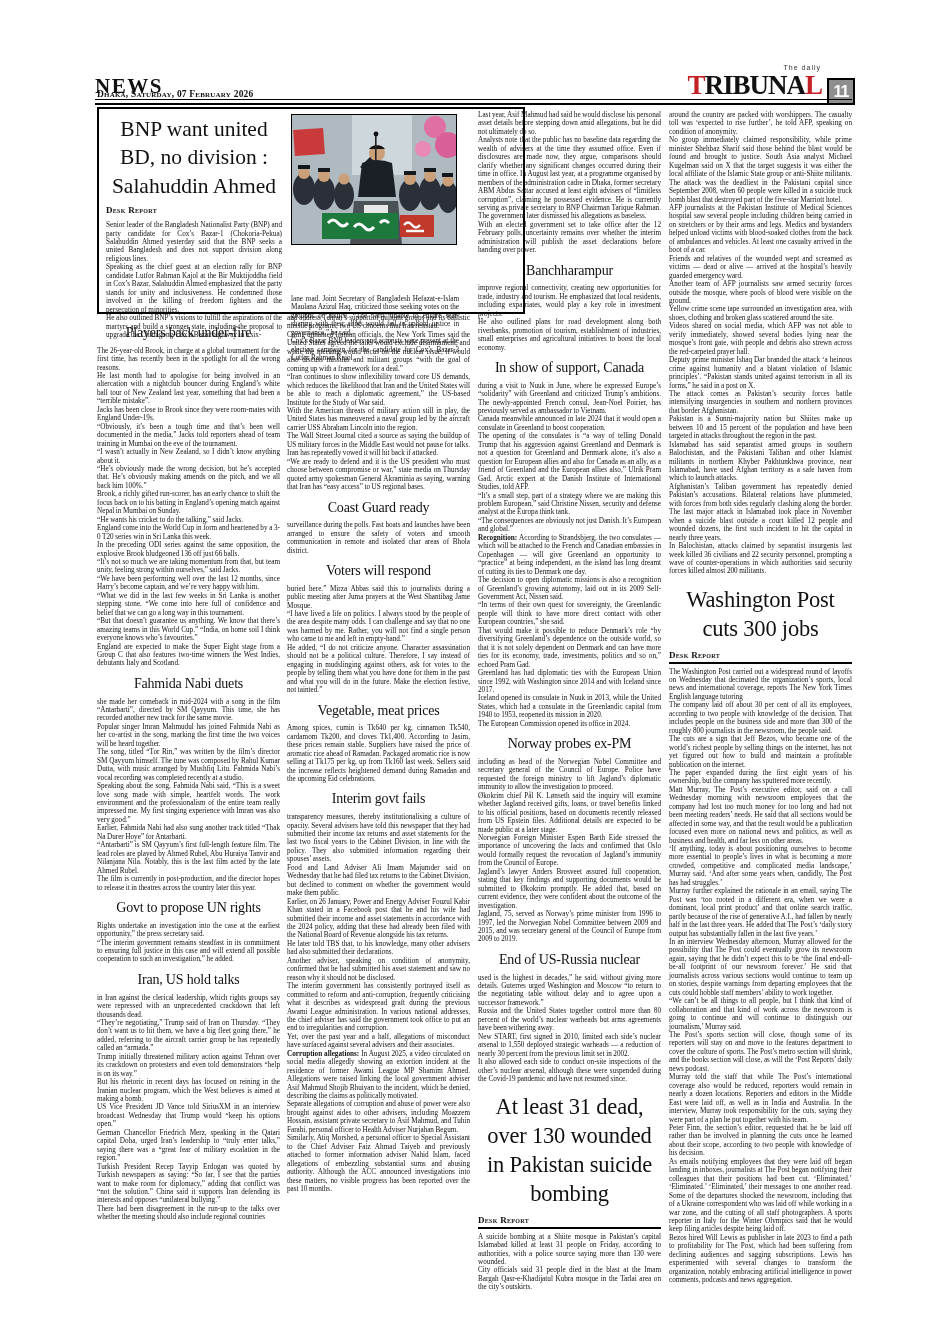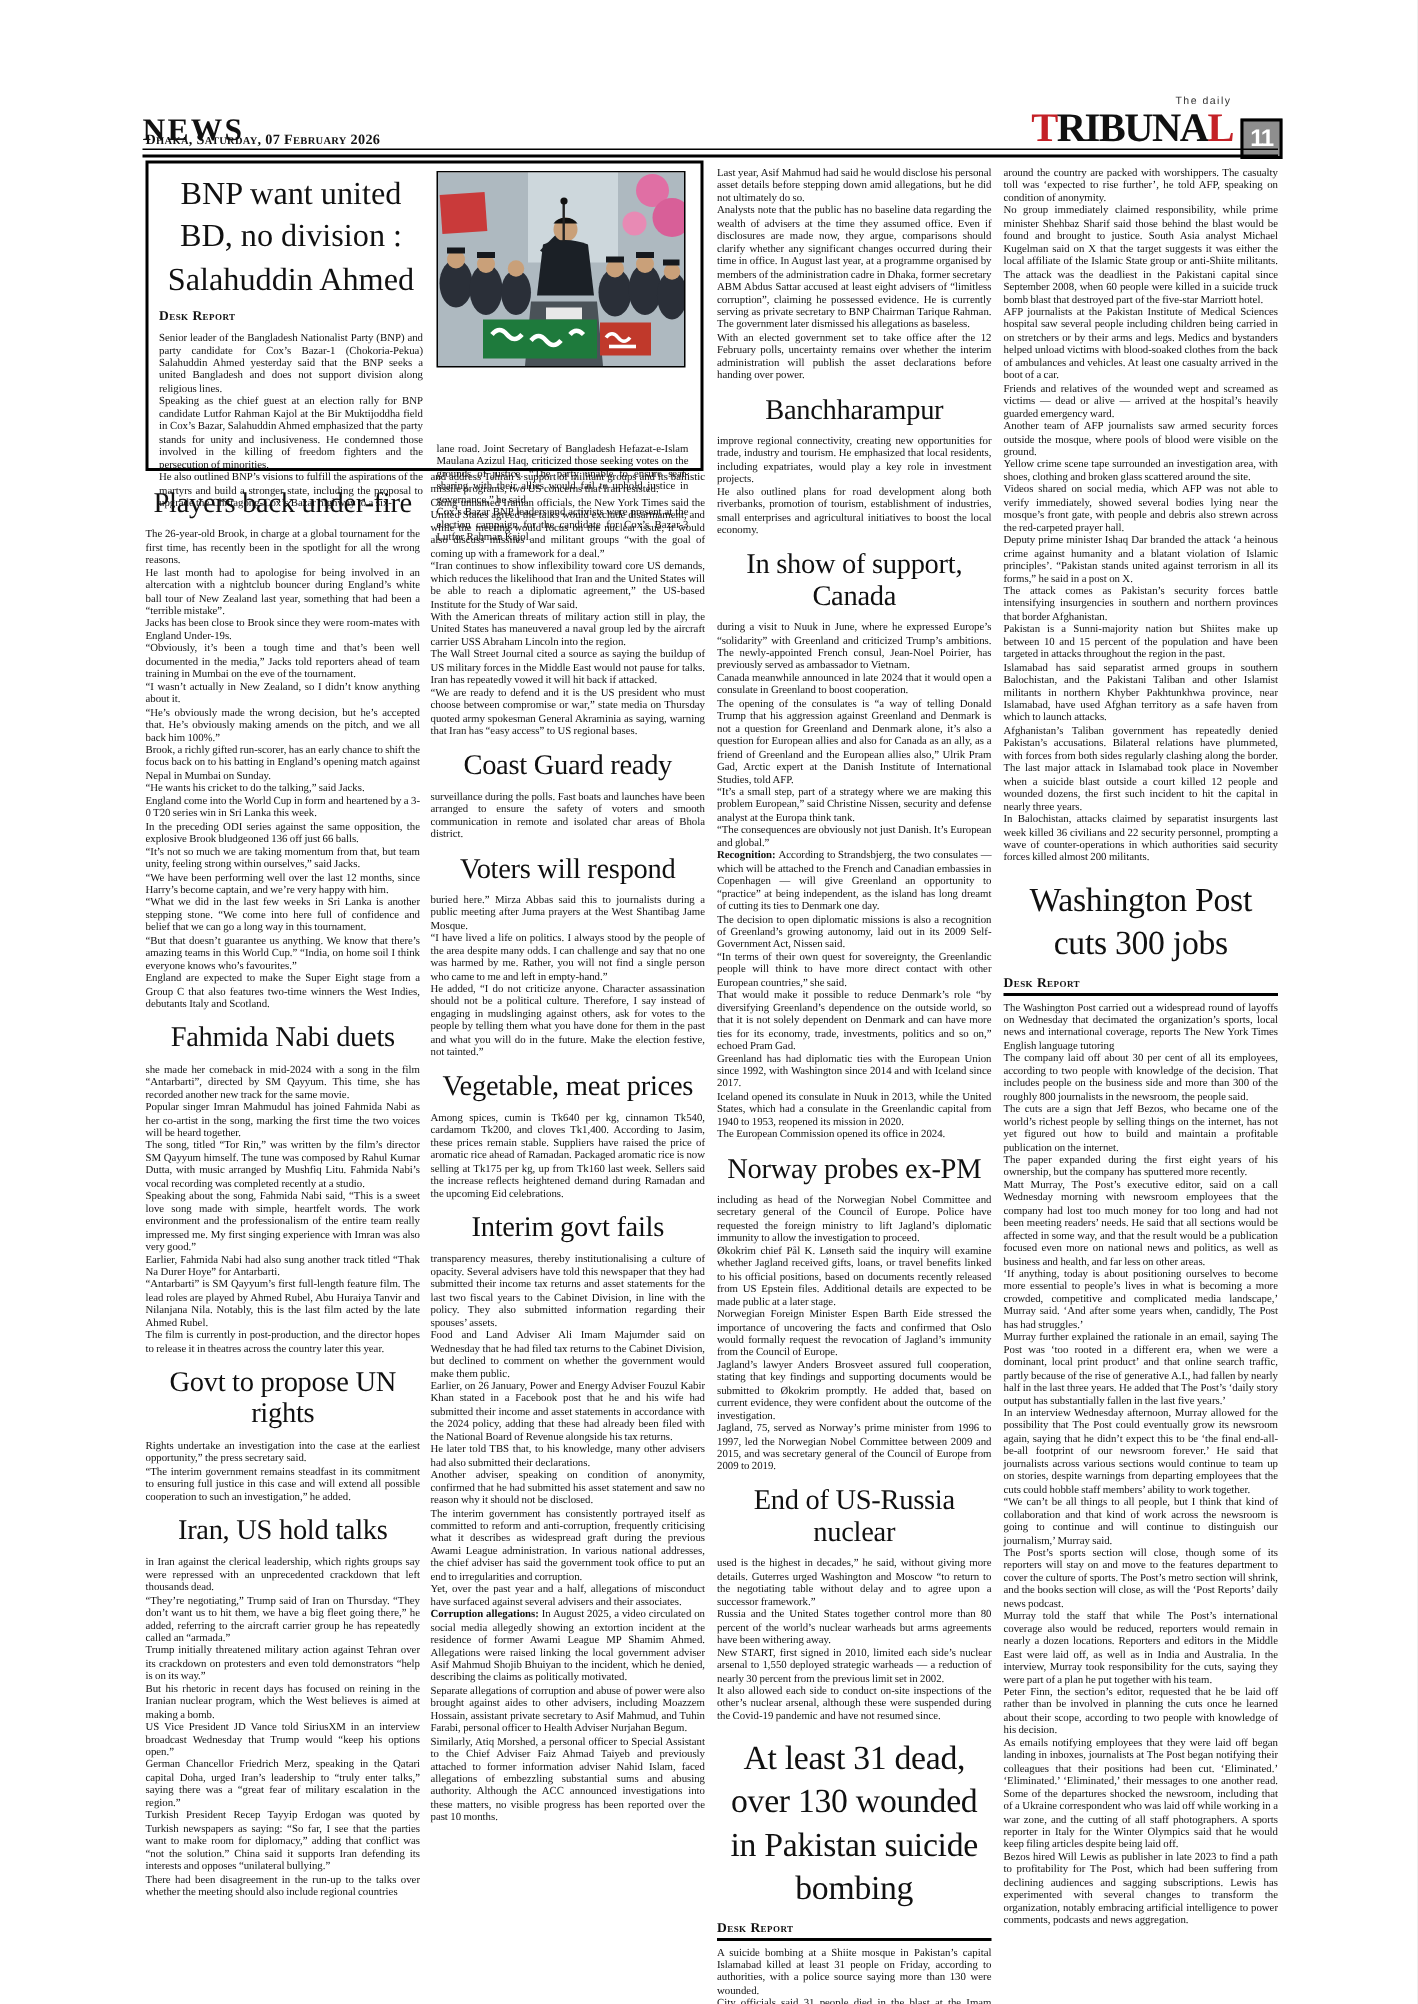--- a/index.html
+++ b/index.html
@@ -14,35 +14,35 @@
   .masthead .daily{display:block;font-size:7px;letter-spacing:1px;margin:0 34px 1px 0;
         font-family:"Liberation Sans",sans-serif;color:#333;}
   .masthead .logo{font-size:27px;font-weight:bold;letter-spacing:-1px;}
   .masthead .red{color:#c42127;}
   .pagebox{display:inline-block;min-width:24px;height:23px;line-height:23px;margin-left:5px;
         background:#8e8e8e;color:#fff;border:2px solid #000;text-align:center;
         font-size:16px;font-weight:bold;vertical-align:-3px;font-family:"Liberation Sans",sans-serif;}
   .hrule-thin{position:absolute;left:95px;width:757px;top:99px;height:1px;background:#000;}
   .hrule-thick{position:absolute;left:95px;width:757px;top:103px;height:2px;background:#000;}
   
-  .lead-box{position:absolute;left:97px;top:107px;width:372px;height:207px;
+  .lead-box{position:absolute;left:97px;top:107px;width:428px;height:207px;
         border:2.5px solid #000;box-sizing:border-box;padding:5px 7px;display:flex;gap:9px;}
   .box-left{width:176px;display:flex;flex-direction:column;}
   .box-right{width:168px;display:flex;flex-direction:column;gap:46px;}
   .box-headline{font-size:21.5px;line-height:1.32;text-align:center;margin:1px 0 5px;}
   .photo{width:164px;height:129px;border:1.5px solid #000;margin-bottom:4px;flex:none;}
   
   .col{position:absolute;width:183px;}
   #col1{left:97px;top:317px;}
   #col2{left:287px;top:314px;}
   #col3{left:478px;top:111px;}
   #col4{left:669px;top:111px;}
   .para{font-size:7.2px;line-height:8.45px;text-align:justify;word-spacing:-0.2px;}
   .para .lead{font-weight:bold;}
-  .headline{font-size:19px;line-height:1.12;text-align:center;margin:8px 0 6px;
+  .headline{font-size:14px;line-height:1.12;text-align:center;margin:8px 0 6px;
         font-weight:normal;letter-spacing:-0.2px;}
   .headline.big{font-size:22.5px;line-height:1.28;margin:10px 0 6px;}
   .byline{font-variant:small-caps;font-weight:bold;font-size:9px;letter-spacing:.3px;margin-top:2px;}
   .rule{height:2px;background:#000;margin:2px 0 4px;}
   .box-left .byline{margin-top:0;}
 </style>
 </head>
 <body>
 
 <div class="page">

